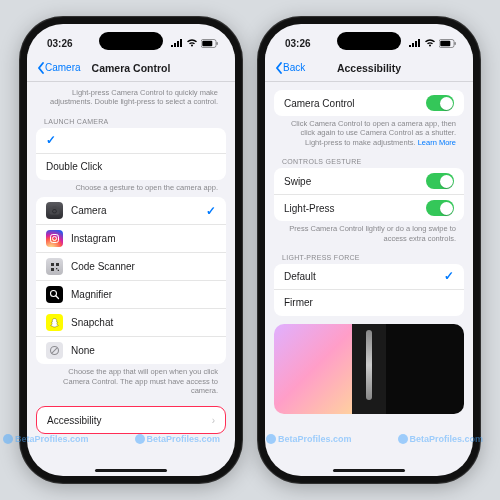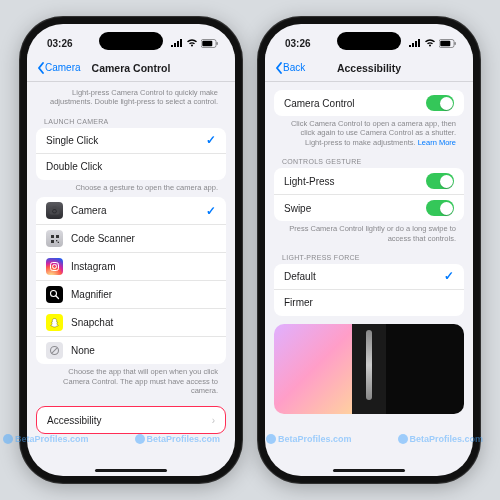--- a/index.html
+++ b/index.html
@@ -178,63 +178,62 @@
         <span>Camera</span>
       </div>
       <div class="nav-title">Camera Control</div>
     </div>
     <div class="content">
       <div class="sec-footer" style="padding-top:6px">Light-press Camera Control to quickly make adjustments. Double light-press to select a control.</div>
 
       <div class="sec-header">LAUNCH CAMERA</div>
       <div class="group">
         <div class="row">
-          <span class="row-label">Single Click</span>
           <span class="check">✓</span>
         </div>
         <div class="row">
           <span class="row-label">Double Click</span>
         </div>
       </div>
       <div class="sec-footer">Choose a gesture to open the camera app.</div>
 
       <div class="group">
         <div class="row">
           <span class="app-ico ico-camera">
             <svg width="11" height="9">
                 <rect x="0.5" y="1.8" width="10" height="6.7" rx="1.4" fill="#48484c"></rect>
                 <circle cx="5.5" cy="5.2" r="2.2" fill="#2c2c30"></circle>
                 <circle cx="5.5" cy="5.2" r="1.3" fill="#48484c"></circle>
                 <rect x="3.5" y="0.5" width="4" height="2" rx="0.7" fill="#48484c"></rect>
               </svg>
           </span>
           <span class="row-label">Camera</span>
           <span class="check">✓</span>
+        </div>
+        <div class="row">
+          <span class="app-ico ico-ig">
+            <svg width="11" height="11">
+                <rect x="1.5" y="1.5" width="8" height="8" rx="2.2" stroke="#fff" stroke-width="1" fill="none"></rect>
+                <circle cx="5.5" cy="5.5" r="2" stroke="#fff" stroke-width="1" fill="none"></circle>
+                <circle cx="8" cy="3" r="0.6" fill="#fff"></circle>
+              </svg>
+          </span>
+          <span class="row-label">Instagram</span>
         </div>
         <div class="row">
           <span class="app-ico ico-code">
             <svg width="10" height="10">
                 <rect x="1" y="1" width="3" height="3" fill="#333"></rect>
                 <rect x="6" y="1" width="3" height="3" fill="#333"></rect>
                 <rect x="1" y="6" width="3" height="3" fill="#333"></rect>
                 <rect x="6" y="6" width="1.3" height="1.3" fill="#333"></rect>
                 <rect x="7.7" y="7.7" width="1.3" height="1.3" fill="#333"></rect>
               </svg>
           </span>
           <span class="row-label">Code Scanner</span>
-        </div>
-        <div class="row">
-          <span class="app-ico ico-ig">
-            <svg width="11" height="11">
-                <rect x="1.5" y="1.5" width="8" height="8" rx="2.2" stroke="#fff" stroke-width="1" fill="none"></rect>
-                <circle cx="5.5" cy="5.5" r="2" stroke="#fff" stroke-width="1" fill="none"></circle>
-                <circle cx="8" cy="3" r="0.6" fill="#fff"></circle>
-              </svg>
-          </span>
-          <span class="row-label">Instagram</span>
         </div>
         <div class="row">
           <span class="app-ico ico-mag">
             <svg width="11" height="11">
                 <circle cx="4.5" cy="4.5" r="3" stroke="#fff" stroke-width="1.1" fill="none"></circle>
                 <path d="M7 7l2.5 2.5" stroke="#fff" stroke-width="1.3" stroke-linecap="round"></path>
               </svg>
           </span>
           <span class="row-label">Magnifier</span>
         </div>
@@ -305,29 +304,29 @@
           <span class="toggle"></span>
         </div>
       </div>
       <div class="sec-footer">
         <span>Click Camera Control to open a camera app, then click again to use Camera Control as a shutter. Light-press to make adjustments. </span><span class="link">Learn More</span>
       </div>
 
       <div class="sec-header">CONTROLS GESTURE</div>
       <div class="group">
         <div class="row">
+          <span class="row-label">Swipe</span>
+          <span class="toggle"></span>
+        </div>
+        <div class="row">
           <span class="row-label">Light-Press</span>
           <span class="toggle"></span>
         </div>
-        <div class="row">
-          <span class="row-label">Swipe</span>
-          <span class="toggle"></span>
-        </div>
-      </div>
-      <div class="sec-footer">Press Camera Control lightly or do a long swipe to access that controls.</div>
+      </div>
+      <div class="sec-footer">Press Camera Control lightly or do a long swipe to access extra controls.</div>
 
       <div class="sec-header">LIGHT-PRESS FORCE</div>
       <div class="group">
         <div class="row">
           <span class="row-label">Default</span>
           <span class="check">✓</span>
         </div>
         <div class="row">
           <span class="row-label">Firmer</span>
         </div>

